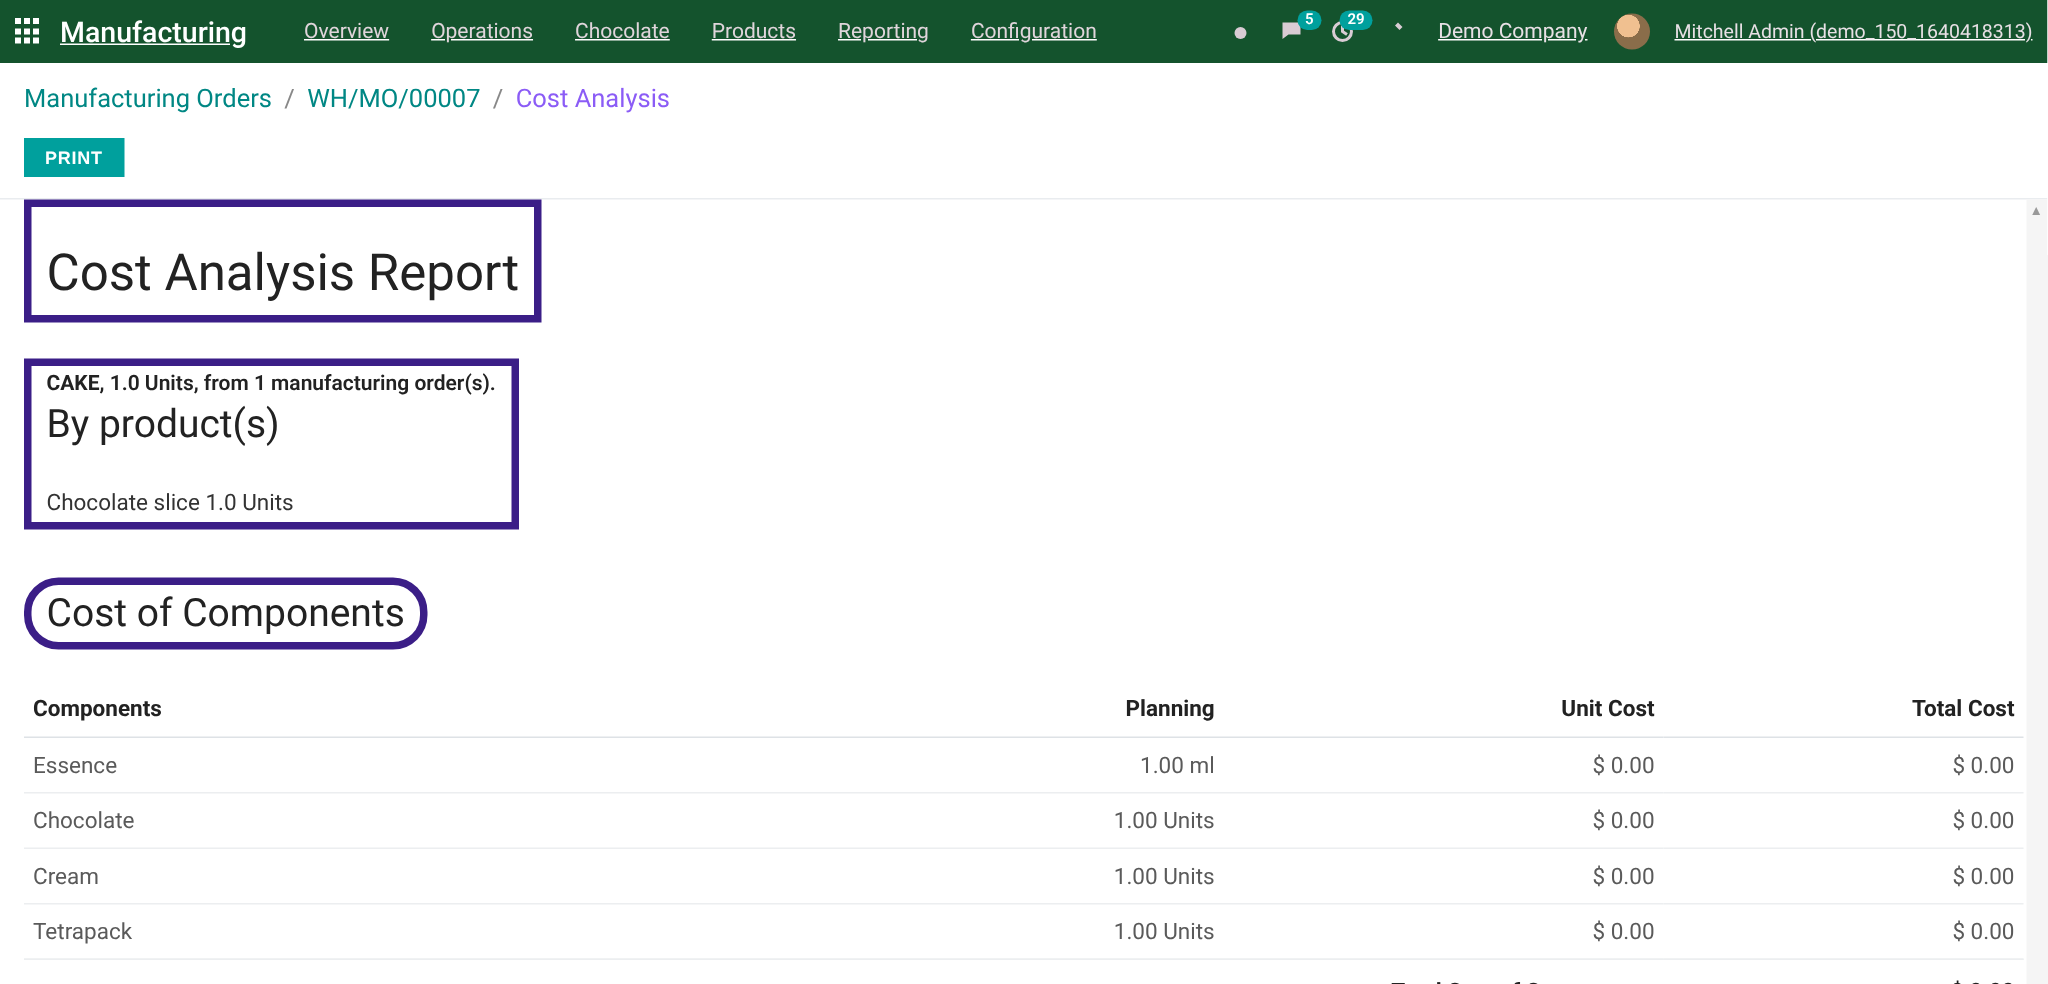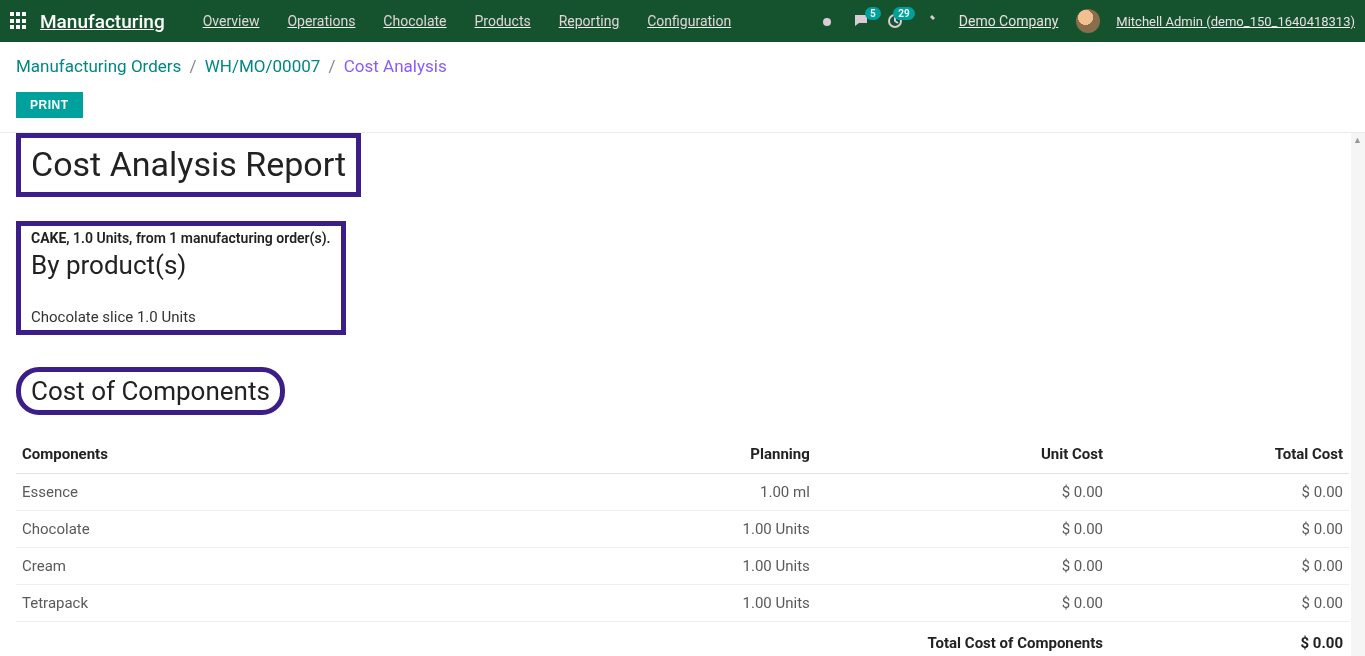--- a/index.html
+++ b/index.html
@@ -29,21 +29,21 @@
     .print-btn { display: inline-block; background: #00a09d; color: #fff; border: none; padding: 6px 14px; font-size: 12px; font-weight: 600; letter-spacing: 0.5px; margin: 6px 0 0 16px; cursor: pointer; }
     
     .divider { border: none; border-top: 1px solid #e9ecef; margin: 14px 0 0 0; }
     
     .content-wrap { position: relative; padding: 0 16px 20px; }
     .scrollbar-hint { position: absolute; right: 0; top: 0; bottom: 0; width: 14px; background: #f5f5f5; }
     .scrollbar-arrow { position: absolute; right: 3px; top: 2px; font-size: 9px; color: #999; }
     
     .boxed { display: inline-block; border: 5px solid #3b1e87; padding: 4px 10px; margin-bottom: 14px; }
     
-    .report-title { font-size: 34px; font-weight: 400; color: #222; line-height: 1.35; }
+    .report-title { font-size: 34px; font-weight: 400; color: #222; line-height: 1.35; margin-top: 18px; }
     
     .summary-box { margin-top: 10px; }
     .summary-line { font-size: 14px; font-weight: 600; color: #222; }
     .summary-line strong { font-weight: 700; }
     .byproducts-title { font-size: 26px; font-weight: 400; color: #222; margin: 4px 0 8px; }
     .byproduct-line { font-size: 15px; color: #333; margin-top: 28px; }
     
     .section-title-box { margin-top: 18px; border-radius: 23px; }
     .section-title { font-size: 26px; font-weight: 400; color: #222; }
     

